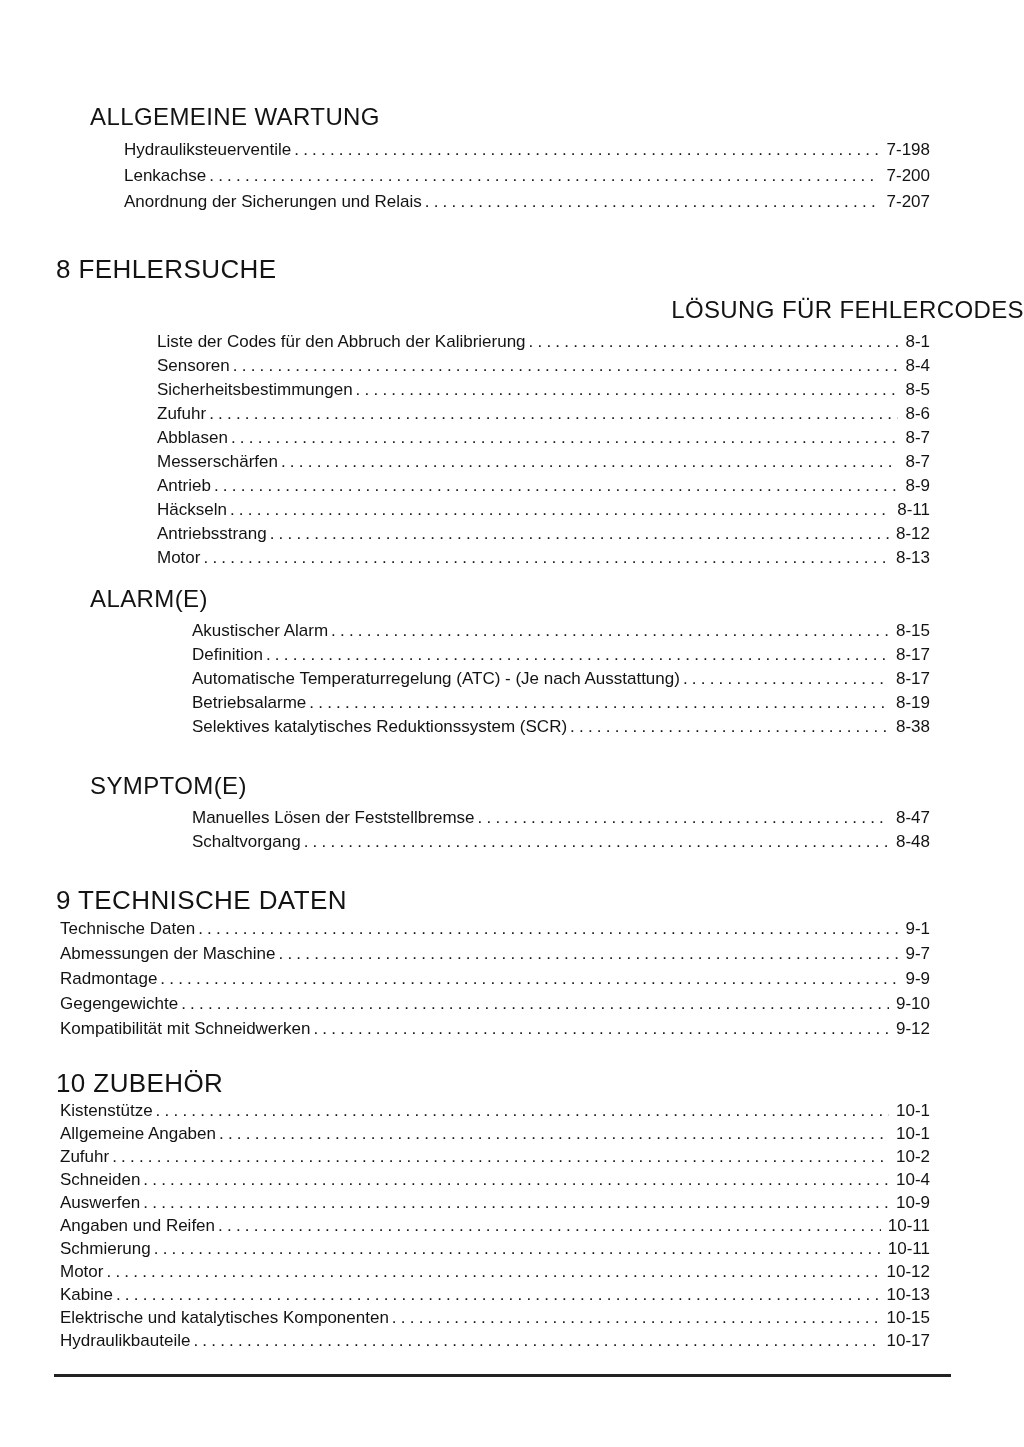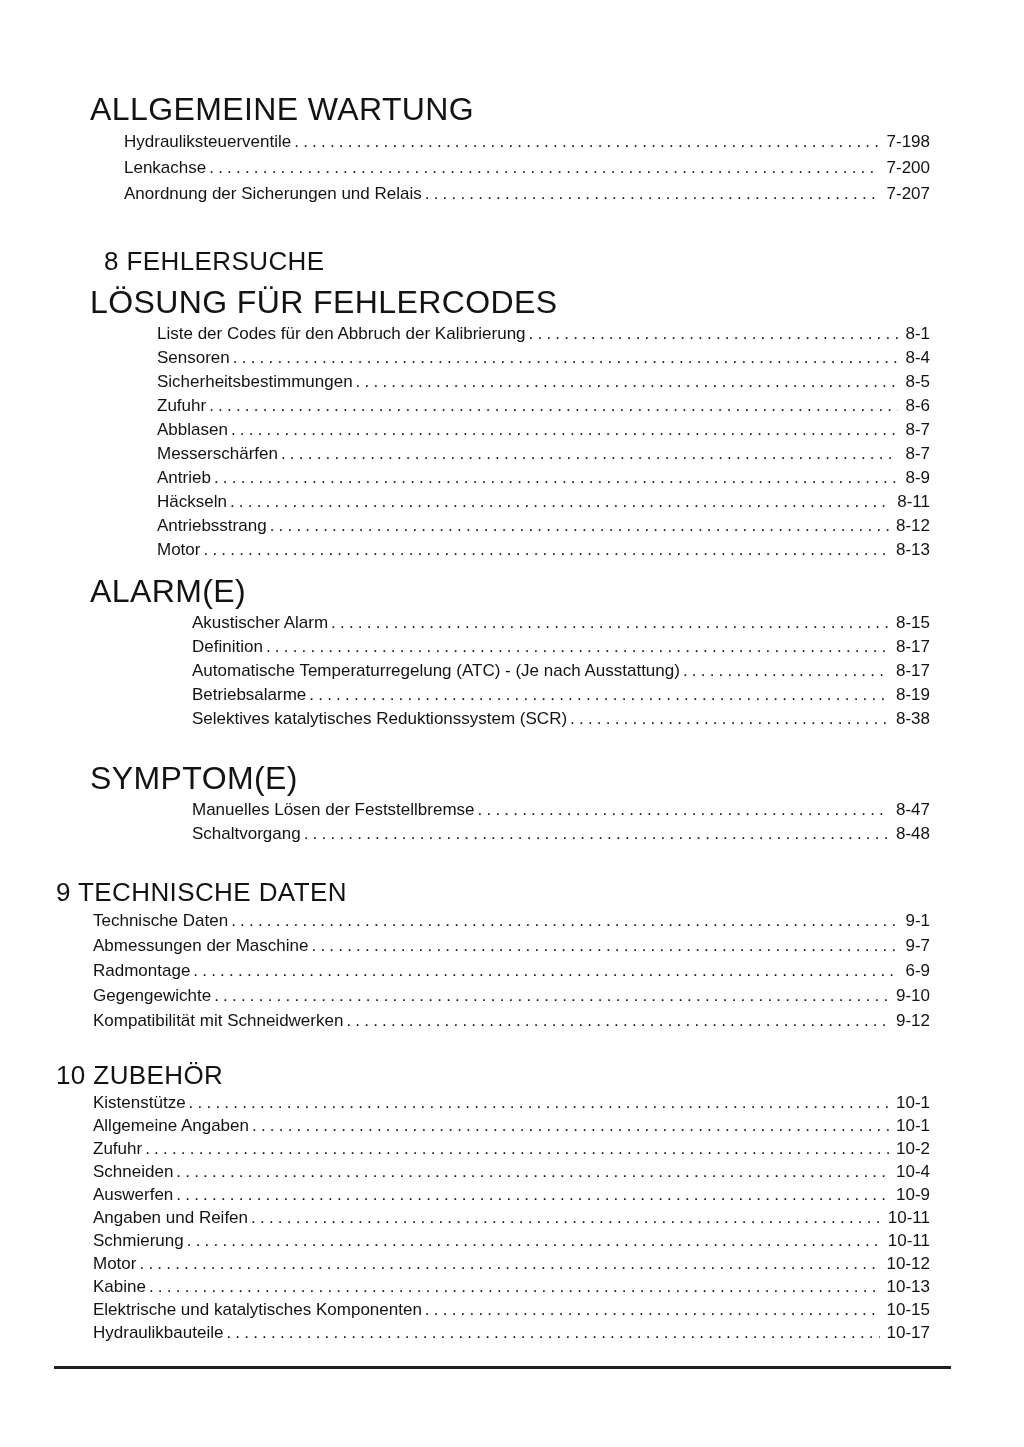--- a/index.html
+++ b/index.html
@@ -16,24 +16,24 @@
 
   .chapter-title {
     font-size: 26px;
     line-height: 32px;
     font-weight: 400;
     margin: 0 0 0 56px;
     letter-spacing: 0.4px;
     white-space: nowrap;
   }
   .section-title {
-    font-size: 32px;
+    font-size: 24px;
     line-height: 30px;
     font-weight: 400;
-    margin: 0 0 0 90px;
+    margin: 8px 0 0 90px;
     letter-spacing: 0.4px;
     white-space: nowrap;
   }
   .mb-title { margin-bottom: 5px; }
 
   .entries { margin-right: 94px; }
 
   .entry {
     display: flex;
     align-items: baseline;
@@ -41,38 +41,38 @@
     line-height: 24px;
   }
   .lh26 .entry { line-height: 26px; }
   .lh25 .entry { line-height: 25px; }
   .lh24 .entry { line-height: 24px; }
   .lh23 .entry { line-height: 23px; }
 
   .indent-a .entry { margin-left: 124px; justify-content: flex-end; }
   .indent-b .entry { margin-left: 157px; }
   .indent-c .entry { margin-left: 192px; }
-  .indent-d .entry { margin-left: 93px; }
+  .indent-d .entry { margin-left: 60px; }
 
   .entry .label { flex: 0 0 auto; white-space: nowrap; }
   .entry .dots {
     flex: 1 1 auto;
     overflow: hidden;
     white-space: nowrap;
     margin: 0 7px 0 3px;
   }
   .entry .dots::after {
     content: "................................................................................................................................................................";
     letter-spacing: 4.2px;
     color: #131313;
   }
   .entry .pagenum { flex: 0 0 auto; white-space: nowrap; }
 
-  #sec-ch8        { margin-top: 38px; padding-left: 48px; }
-  #sec-fehlercodes{ margin-top: 10px; }
+  #sec-ch8        { margin-top: 38px; }
+  #sec-fehlercodes{ margin-top: 10px; text-align: right; }
   #sec-alarme     { margin-top: 14px; }
   #sec-symptome   { margin-top: 32px; }
   #sec-ch9        { margin-top: 30px; }
   #sec-ch10       { margin-top: 26px; }
 
   .footer-rule {
     margin: 22px 0 0 54px;
     width: 897px;
     height: 0;
     border: 0;
@@ -221,21 +221,21 @@
     <span class="pagenum">9-1</span>
   </div>
         <div class="entry">
     <span class="label">Abmessungen der Maschine</span>
     <span class="dots"></span>
     <span class="pagenum">9-7</span>
   </div>
         <div class="entry">
     <span class="label">Radmontage</span>
     <span class="dots"></span>
-    <span class="pagenum">6-9</span>
+    <span class="pagenum">9-9</span>
   </div>
         <div class="entry">
     <span class="label">Gegengewichte</span>
     <span class="dots"></span>
     <span class="pagenum">9-10</span>
   </div>
         <div class="entry">
     <span class="label">Kompatibilität mit Schneidwerken</span>
     <span class="dots"></span>
     <span class="pagenum">9-12</span>

